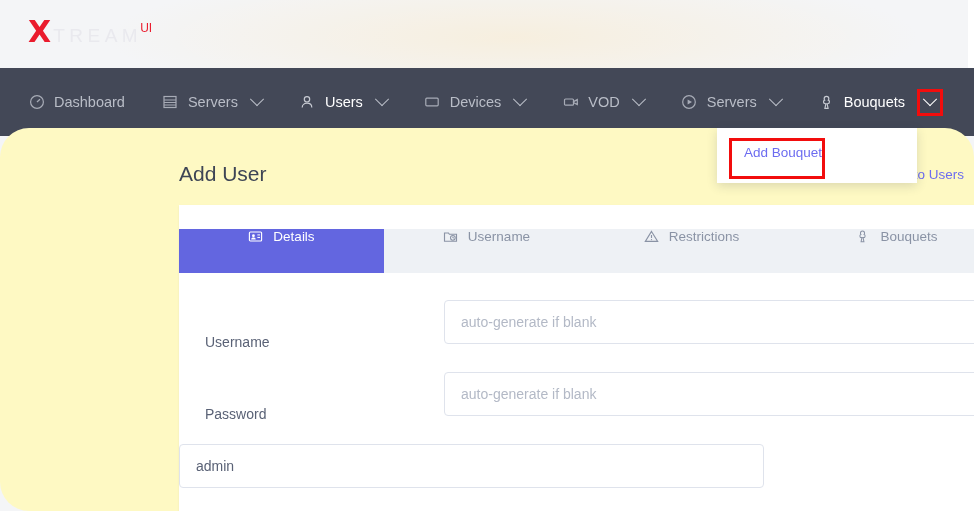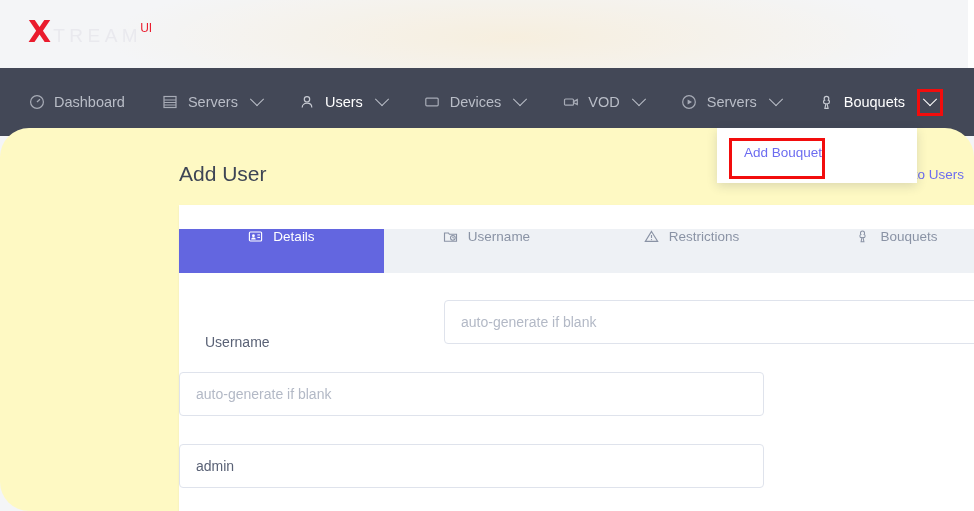--- a/index.html
+++ b/index.html
@@ -457,20 +457,23 @@
       <div class="form-row">
         <div class="form-label">
           <span>Username</span>
         </div>
         <div class="form-control placeholder">
           <span>auto-generate if blank</span>
         </div>
       </div>
 
       <div class="form-row">
+        <div class="form-label">
+          <span>Password</span>
+        </div>
         <div class="form-control placeholder">
           <span>auto-generate if blank</span>
         </div>
       </div>
 
       <div class="form-row">
         <div class="form-control value">
           <span>admin</span>
 
         </div>

